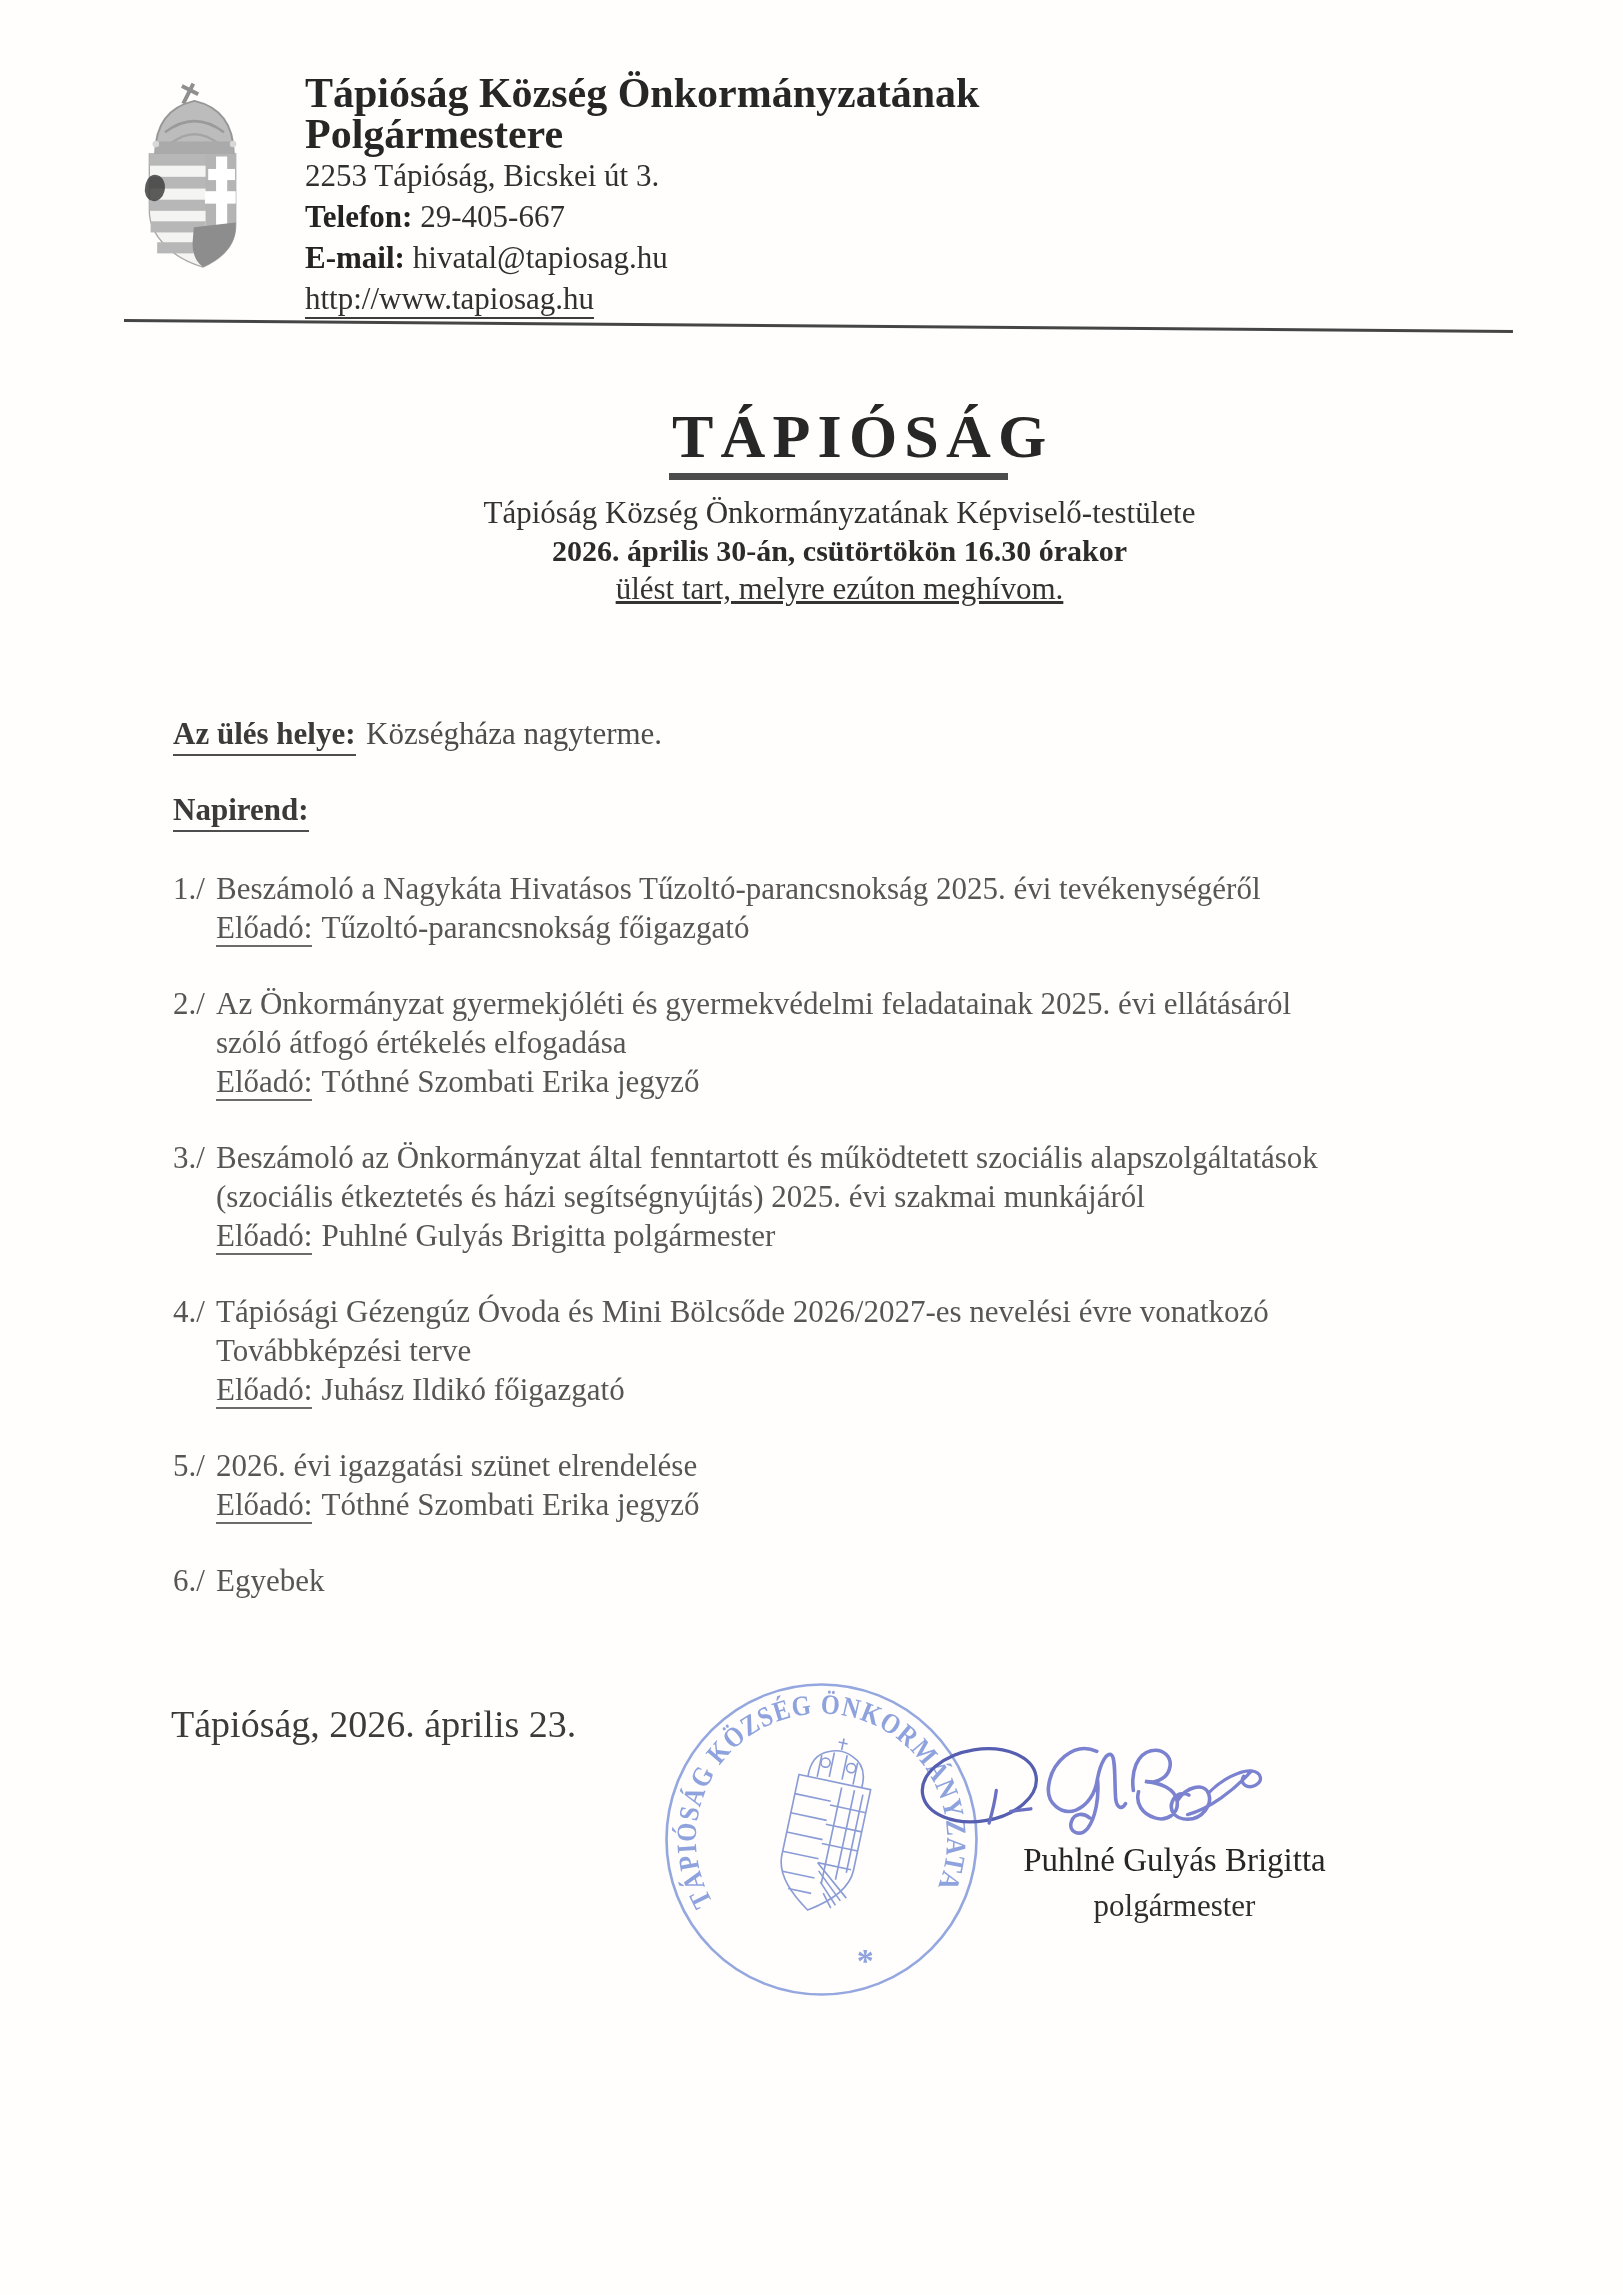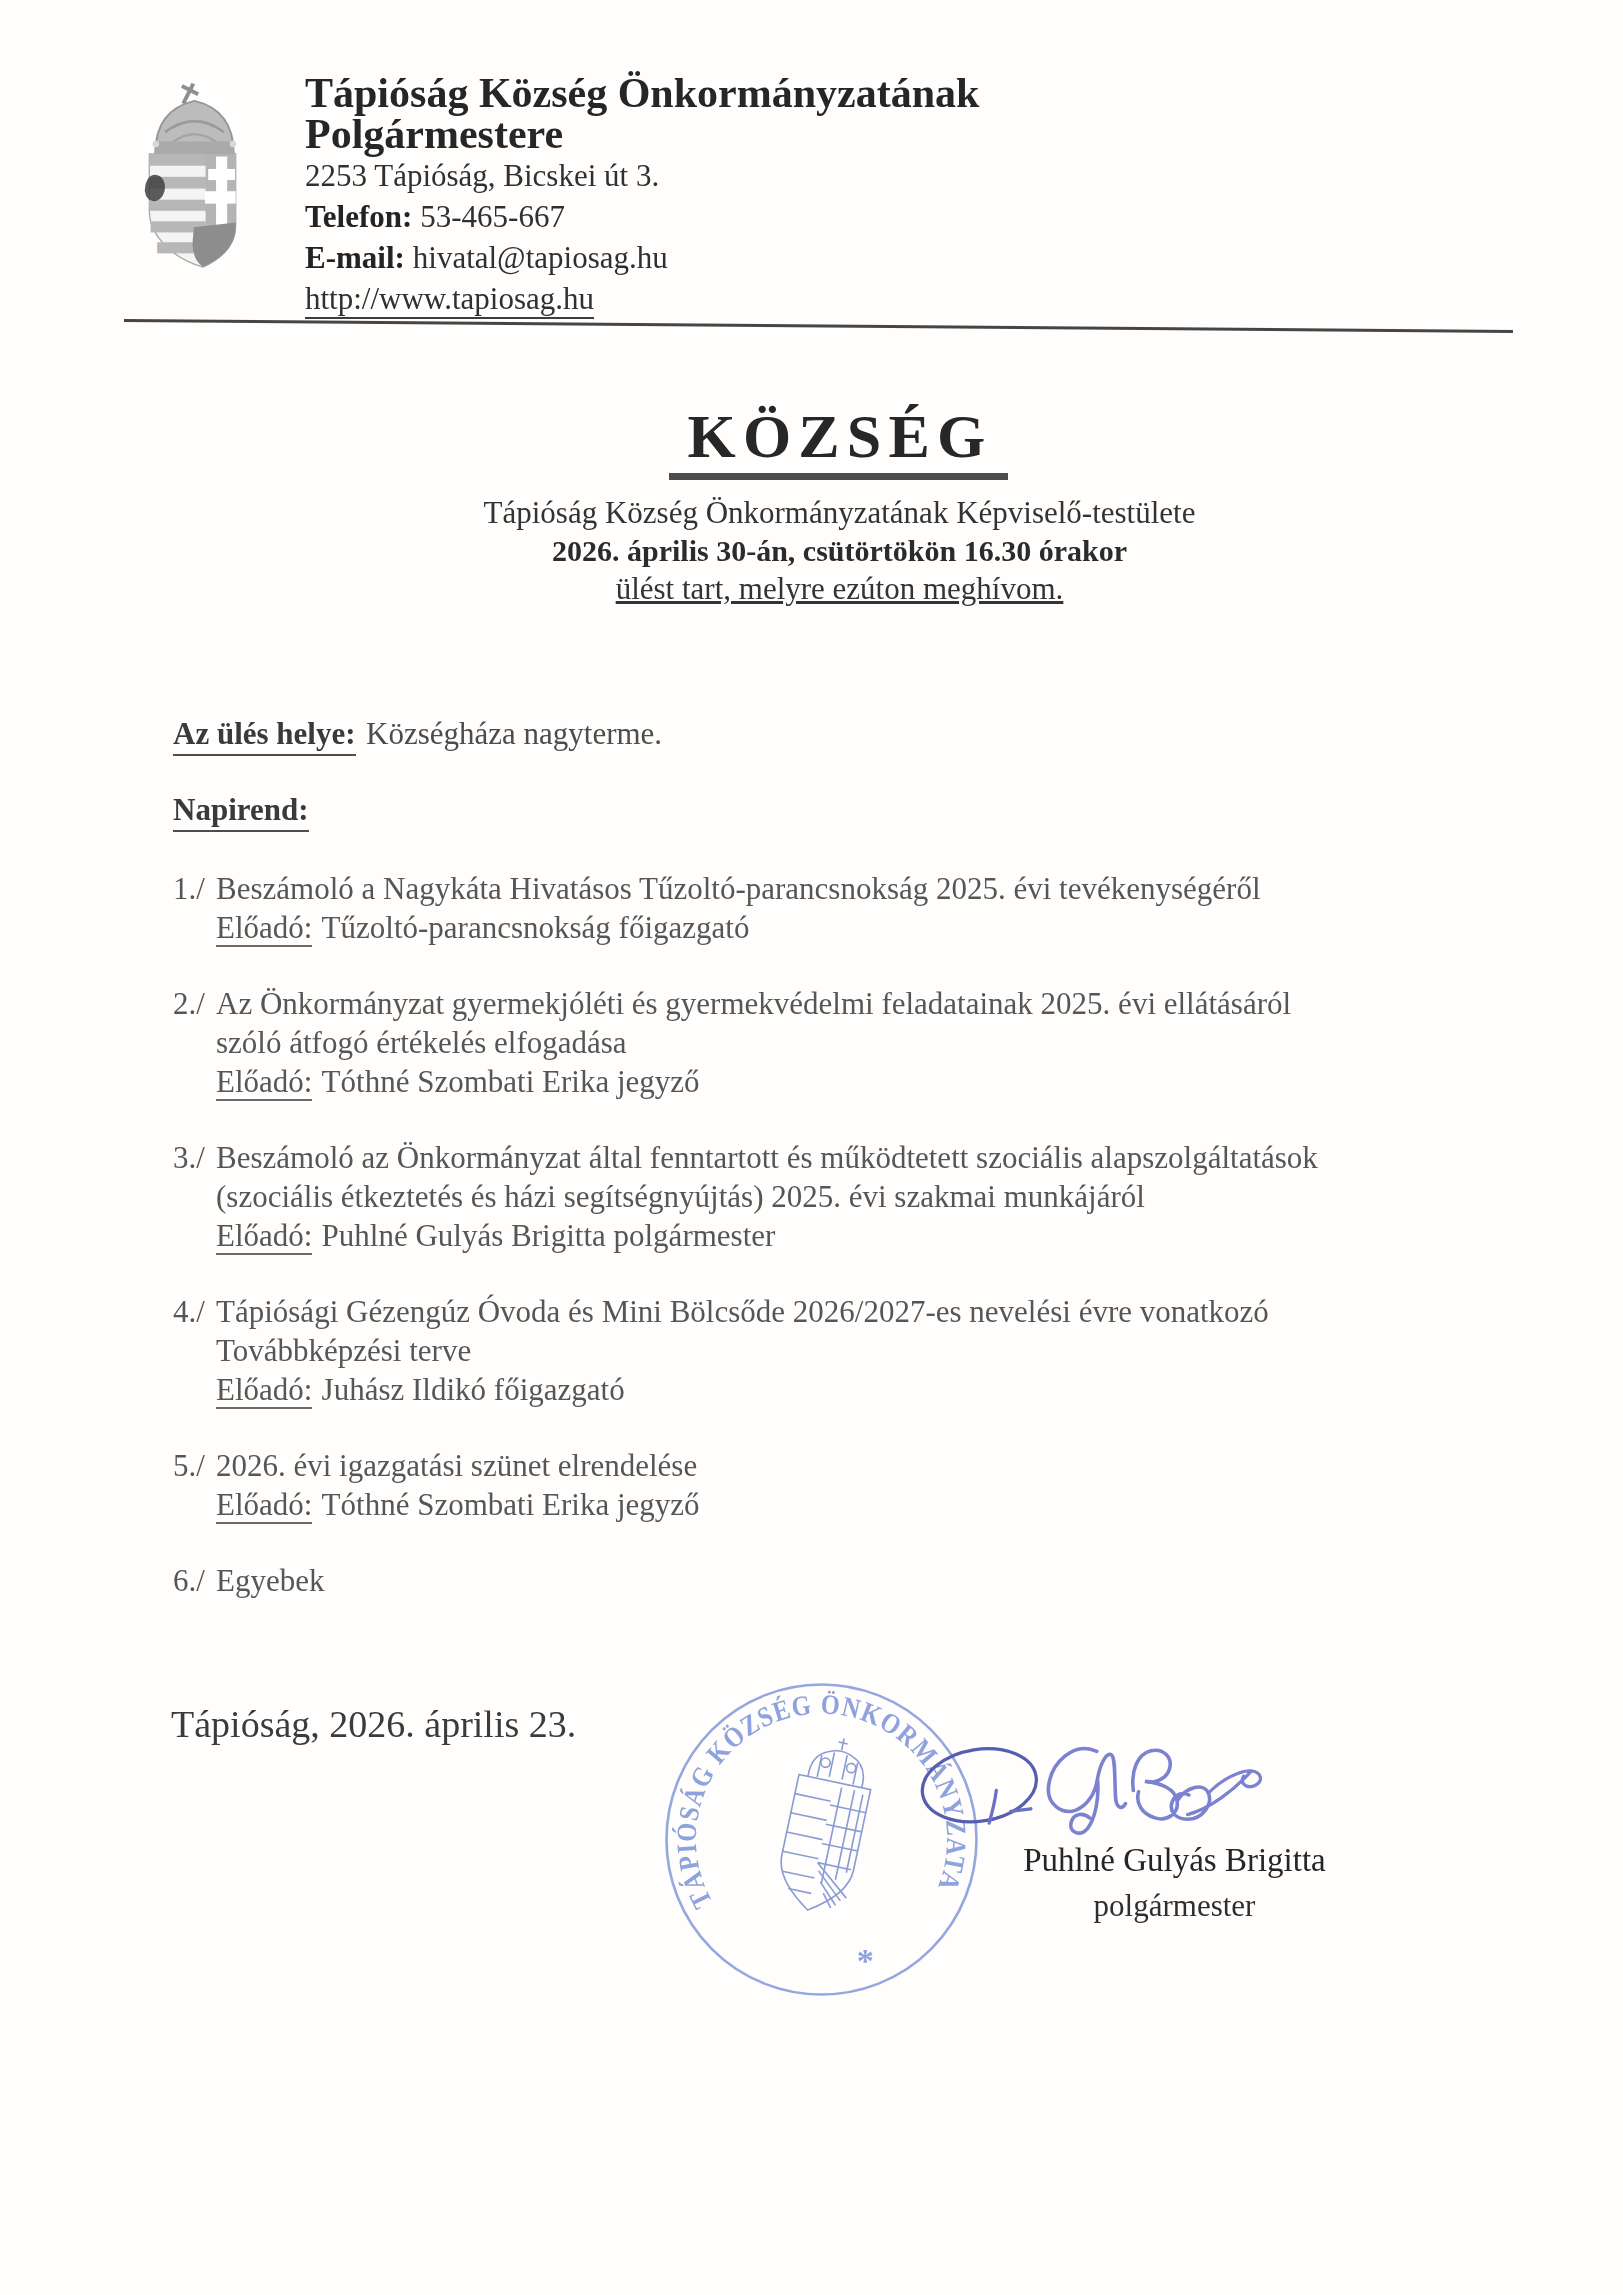--- a/index.html
+++ b/index.html
@@ -111,29 +111,29 @@
 
     <path d="M70 223 L134 216 L134 222 Q134 261 84 284 Q68 272 68 248 Z" fill="#8d8d8d"></path>
   </svg>
 
   <div class="abs smudge"></div>
 
   <div class="abs letterhead-text">
     <div class="lh-bold">Tápióság Község Önkormányzatának</div>
     <div class="lh-bold">Polgármestere</div>
     <div class="lh-reg">2253 Tápióság, Bicskei út 3.</div>
-    <div class="lh-reg"><span class="lh-label">Telefon:</span><span>53-465-667</span></div>
+    <div class="lh-reg"><span class="lh-label">Telefon:</span><span>29-405-667</span></div>
     <div class="lh-reg"><span class="lh-label">E-mail:</span><span>hivatal@tapiosag.hu</span></div>
     <div class="lh-reg"><span class="lh-site">http://www.tapiosag.hu</span></div>
   </div>
 
   <div class="abs rule"></div>
 
   <div class="abs title-wrap">
-    <span class="doc-title">KÖZSÉG</span>
+    <span class="doc-title">TÁPIÓSÁG</span>
   </div>
   <div class="abs title-underline"></div>
 
   <div class="abs intro">
     <div class="intro-l1">Tápióság Község Önkormányzatának Képviselő-testülete</div>
     <div class="intro-l2">2026. április 30-án, csütörtökön 16.30 órakor</div>
     <div class="intro-l3">ülést tart, melyre ezúton meghívom.</div>
   </div>
 
   <div class="abs place-line">

